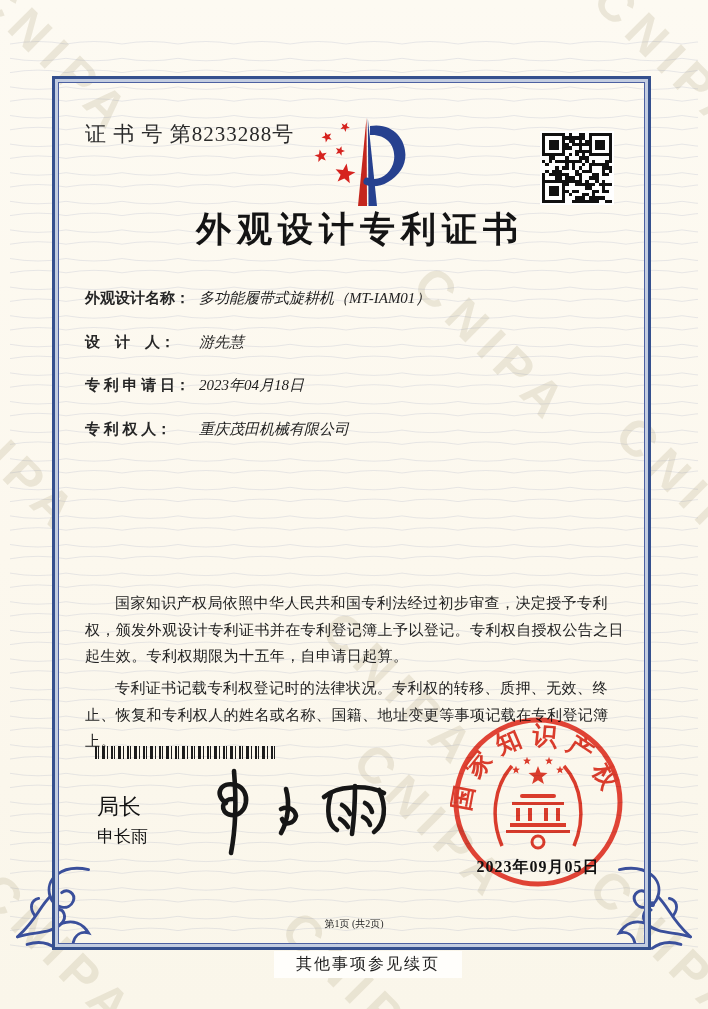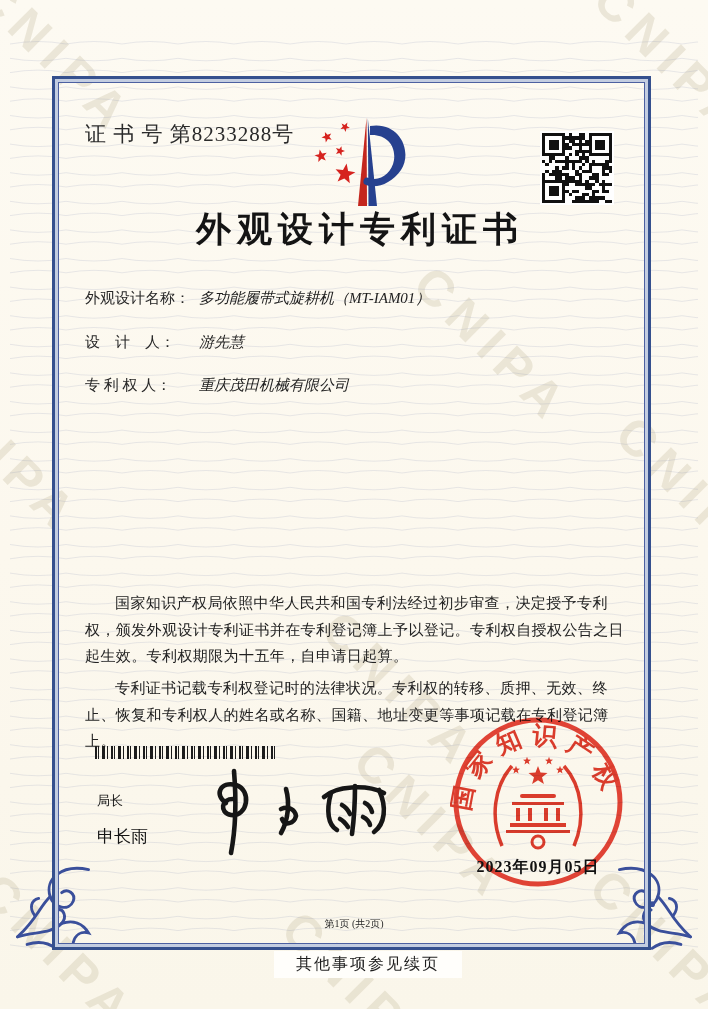--- a/index.html
+++ b/index.html
@@ -28,36 +28,36 @@
   .flourish.br{left:606px;top:860px;transform:scaleX(-1);}
   .cert-number{position:absolute;left:85px;top:120px;font-size:21px;letter-spacing:1px;color:#2a2a2a;}
   .logo{position:absolute;left:296px;top:110px;width:116px;height:106px;}
   .qr{position:absolute;left:540px;top:131px;width:70px;height:70px;background:#fff;padding:2px;}
   .title{
     position:absolute;left:52px;top:206px;width:616px;text-align:center;
     font-size:35px;font-weight:bold;letter-spacing:6px;color:#141414;
   }
   .fields{position:absolute;left:85px;top:289px;width:545px;}
   .frow{position:relative;height:43.5px;font-size:15px;white-space:nowrap;}
-  .flabel{display:inline-block;width:112px;white-space:pre;color:#262626;}
+  .flabel{display:inline-block;width:112px;white-space:pre;color:#262626;font-weight:bold;}
   .fvalue{margin-left:2px;color:#1d1d1d;font-style:italic;}
   .flabel2{position:absolute;left:275px;white-space:pre;color:#262626;}
   .fvalue2{position:absolute;left:392px;color:#1d1d1d;}
   .paras{position:absolute;left:85px;top:590px;width:542px;font-size:15px;line-height:1.78;letter-spacing:0.4px;color:#222;}
   .paras p{margin:0;text-indent:2em;}
   .paras p + p{margin-top:5px;}
   .barcode{
     position:absolute;left:95px;top:746px;width:181px;height:13px;
     background:repeating-linear-gradient(90deg,
       #1c1c1c 0px,#1c1c1c 2px,transparent 2px,transparent 3px,
       #1c1c1c 3px,#1c1c1c 4px,transparent 4px,transparent 7px,
       #1c1c1c 7px,#1c1c1c 10px,transparent 10px,transparent 12px,
       #1c1c1c 12px,#1c1c1c 13px,transparent 13px,transparent 16px);
   }
-  .signer-title{position:absolute;left:97px;top:792px;font-size:13px;font-family:"Liberation Sans","DejaVu Sans",sans-serif;color:#141414;}
+  .signer-title{position:absolute;left:97px;top:792px;font-size:22px;font-family:"Liberation Sans","DejaVu Sans",sans-serif;color:#141414;}
   .signer-name{position:absolute;left:97px;top:825px;font-size:17px;font-family:"Liberation Sans","DejaVu Sans",sans-serif;color:#141414;text-align:center;}
   .signature{position:absolute;left:196px;top:763px;width:212px;height:102px;}
   .seal{position:absolute;left:450px;top:714px;width:176px;height:176px;mix-blend-mode:multiply;opacity:0.93;}
   .seal-date{position:absolute;left:450px;top:857px;width:176px;text-align:center;font-size:16px;letter-spacing:1px;color:#101010;font-weight:bold;}
   .page-footer{position:absolute;left:52px;top:917px;width:604px;text-align:center;font-size:10px;color:#2a2a2a;}
   .cont-note{
     position:absolute;left:354px;top:951px;transform:translateX(-50%);
     background:#FFFEFB;padding:3px 22px;font-size:16px;letter-spacing:2px;color:#1e1e1e;white-space:nowrap;margin-left:14px;
   }
 </style>
@@ -448,20 +448,23 @@
   <div class="title">外观设计专利证书</div>
 
   <div class="fields">
     <div class="frow">
       <span class="flabel">外观设计名称：</span><span class="fvalue">多功能履带式旋耕机（MT-IAM01）</span>
     </div>
     <div class="frow">
       <span class="flabel">设　计　人：</span><span class="fvalue">游先慧</span>
     </div>
     <div class="frow">
+      <span class="flabel">专 利 申 请 日：</span><span class="fvalue">2023年04月18日</span>
+    </div>
+    <div class="frow">
       <span class="flabel">专 利 权 人：</span><span class="fvalue">重庆茂田机械有限公司</span>
     </div>
   </div>
 
   <div class="paras">
     <p>国家知识产权局依照中华人民共和国专利法经过初步审查，决定授予专利权，颁发外观设计专利证书并在专利登记簿上予以登记。专利权自授权公告之日起生效。专利权期限为十五年，自申请日起算。</p>
     <p>专利证书记载专利权登记时的法律状况。专利权的转移、质押、无效、终止、恢复和专利权人的姓名或名称、国籍、地址变更等事项记载在专利登记簿上。</p>
   </div>
 
   <div class="barcode"></div>

